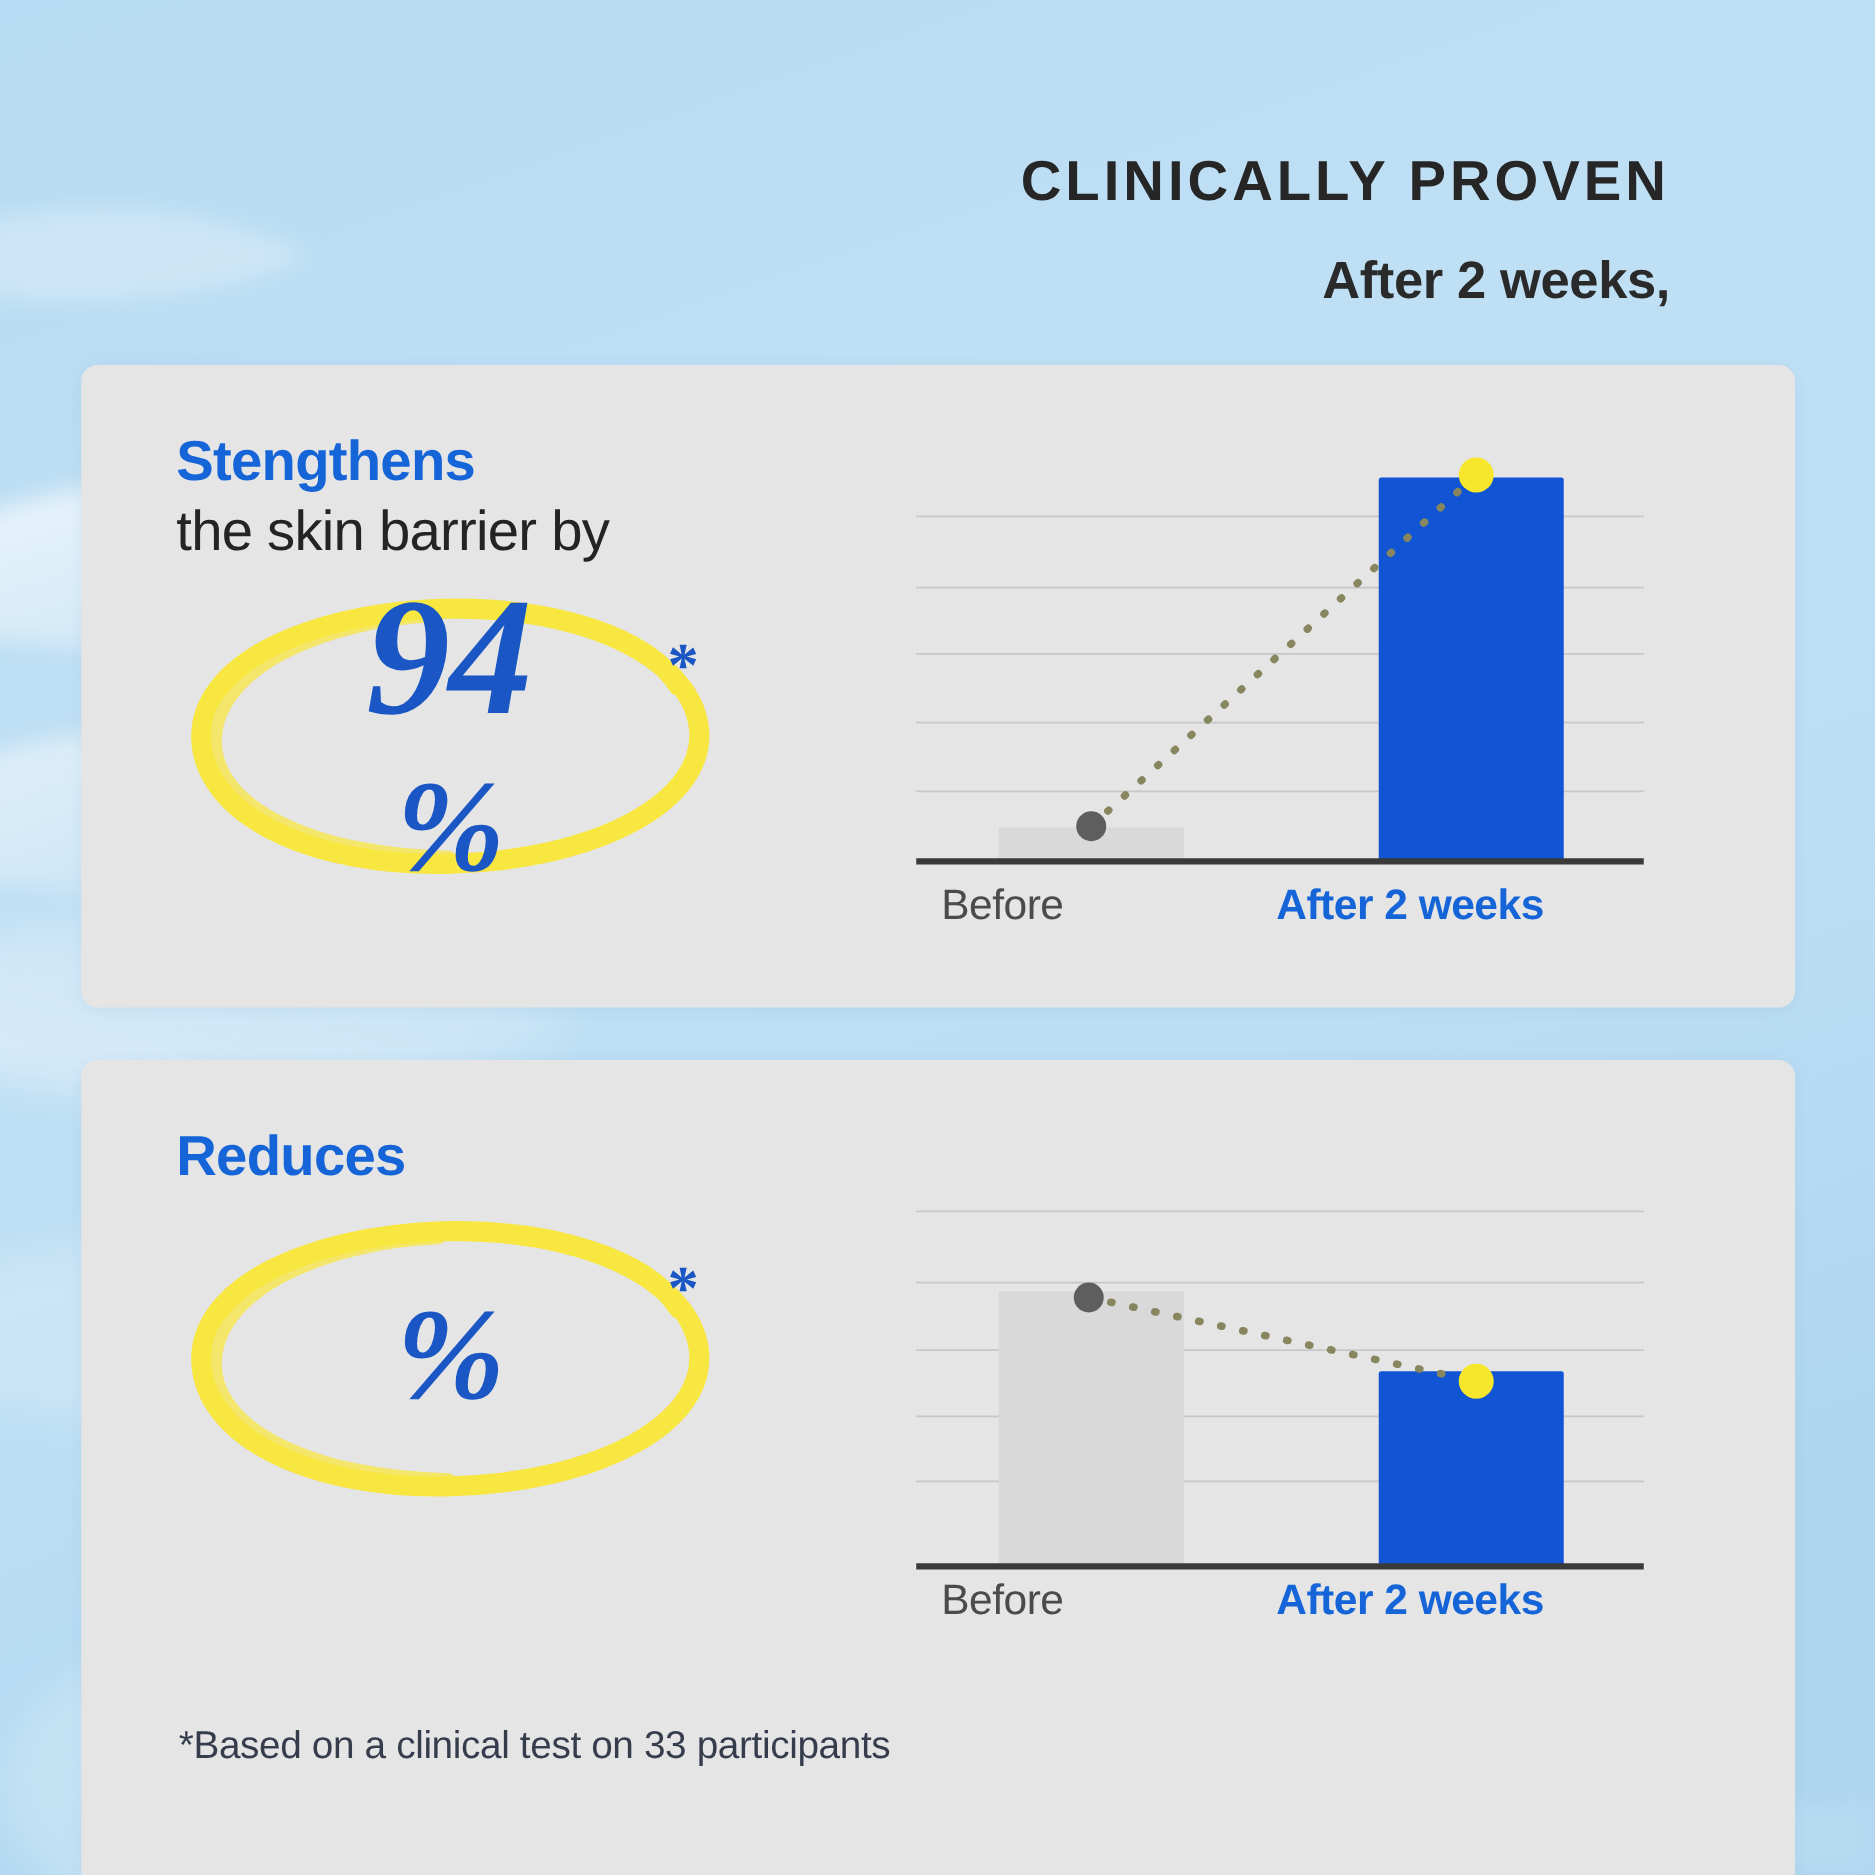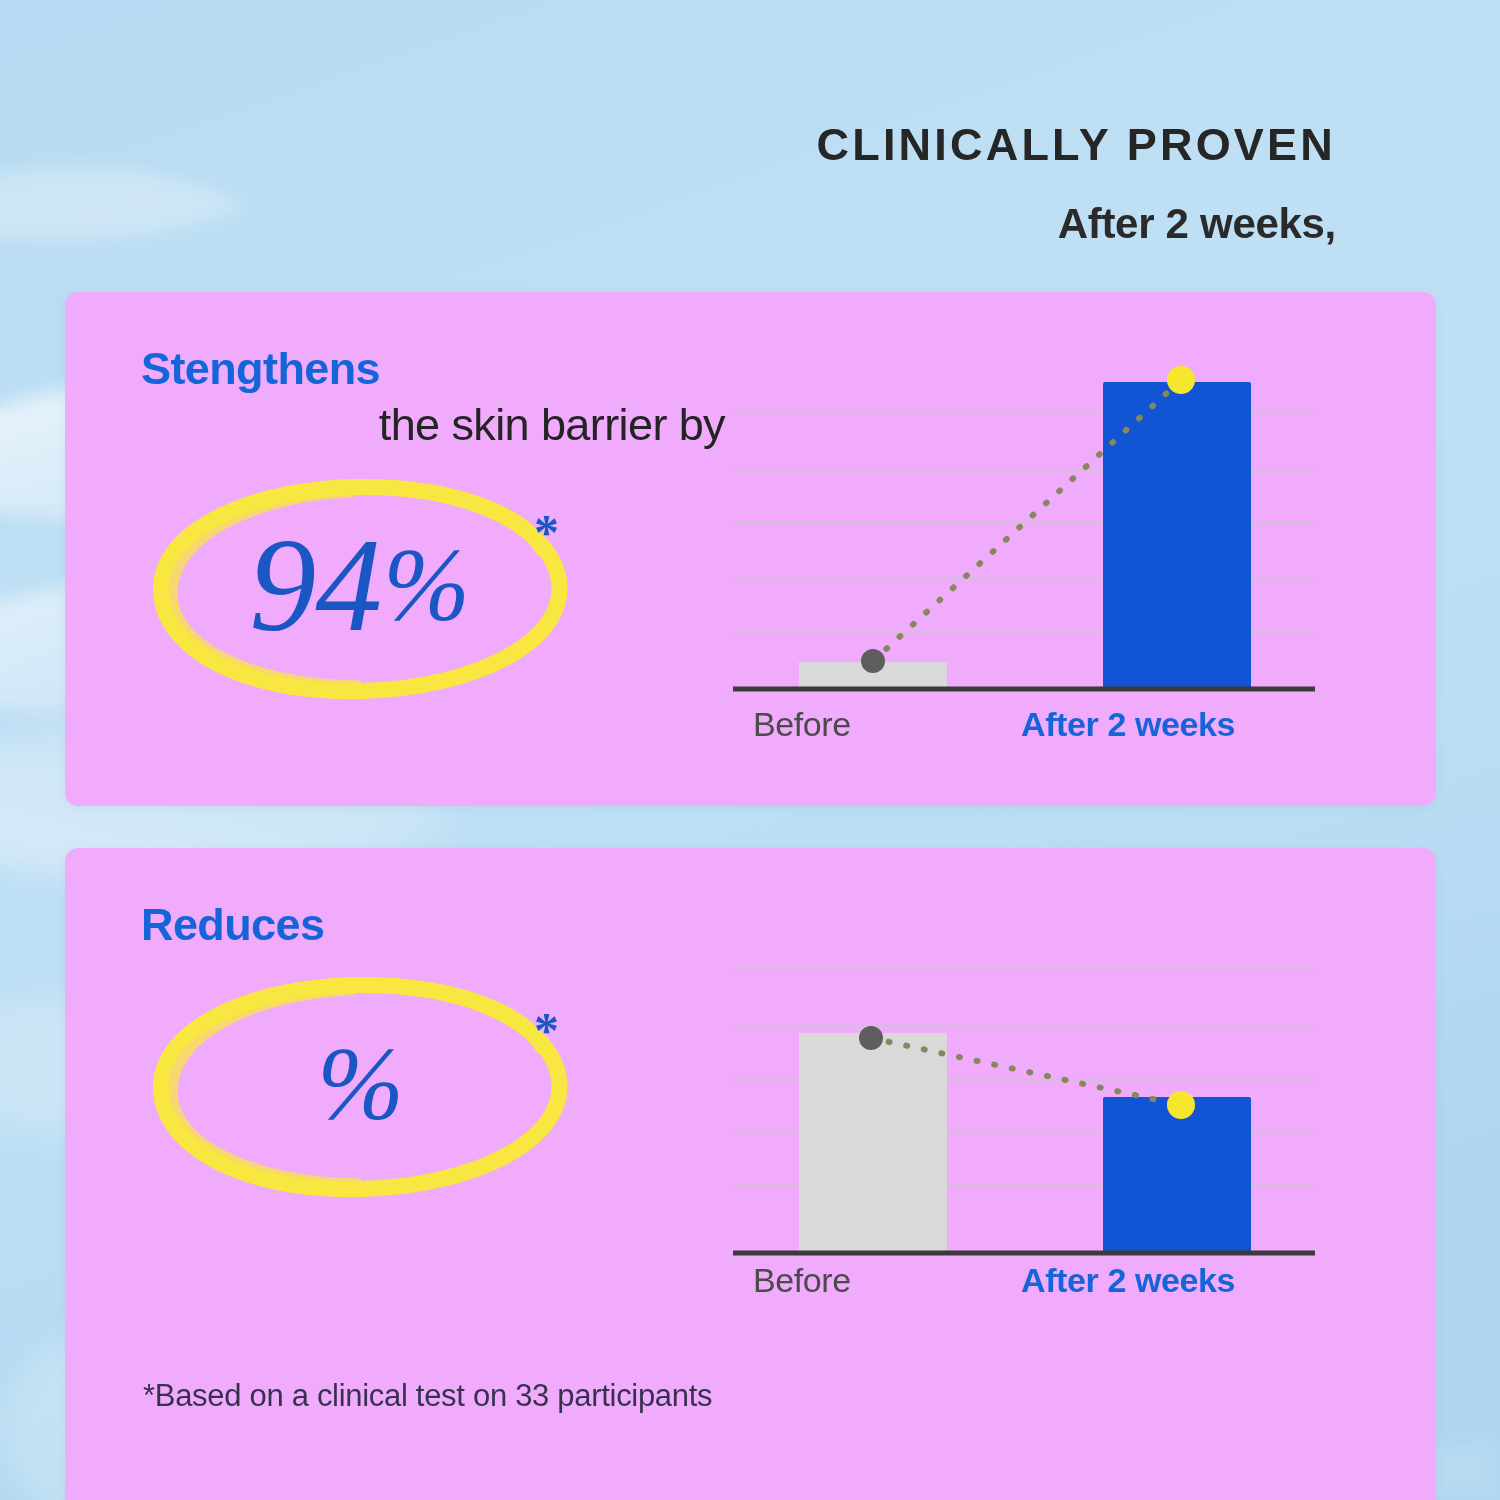--- a/index.html
+++ b/index.html
@@ -47,21 +47,21 @@
     font-weight: 700;
     color: #2a2a2a;
     letter-spacing: -0.3px;
   }
 
   
   .card {
     position: absolute;
     left: 65px;
     width: 1371px;
-    background: #f0abfc;
+    background: #e5e5e5;
     border-radius: 13px;
     z-index: 2;
     box-shadow: 0 2px 10px rgba(110,150,180,0.10);
     display: flex;
     flex-direction: row;
     align-items: stretch;
   }
   #card-1 { top: 292px; height: 514px; }
   #card-2 { top: 848px; height: 664px; }
 
@@ -79,21 +79,20 @@
     letter-spacing: -0.6px;
     line-height: 1.18;
   }
   .headline-dark {
     font-size: 45px;
     font-weight: 400;
     color: #242424;
     letter-spacing: -0.6px;
     line-height: 1.22;
     margin-top: 3px;
-    text-align: right;
   }
 
   
   .stat-wrap {
     position: relative;
     width: 430px;
     height: 240px;
     margin-top: 16px;
     margin-left: 6px;
   }
@@ -106,26 +105,27 @@
   .stat-number {
     position: absolute;
     left: 0; top: 0;
     width: 430px;
     height: 240px;
     display: flex;
     align-items: center;
     justify-content: center;
     font-family: "Liberation Serif", serif;
     font-style: italic;
-    font-weight: normal;
+    font-weight: bold;
     font-size: 134px;
     color: #1a57c4;
     letter-spacing: -1px;
     padding-bottom: 8px;
     padding-right: 6px;
+    flex-direction: column;
   }
   .stat-number .pct { font-size: 104px; margin-left: 2px; }
   .stat-asterisk {
     position: absolute;
     right: 18px;
     top: 38px;
     font-family: "Liberation Serif", serif;
     font-size: 50px;
     font-weight: bold;
     color: #1a57c4;

